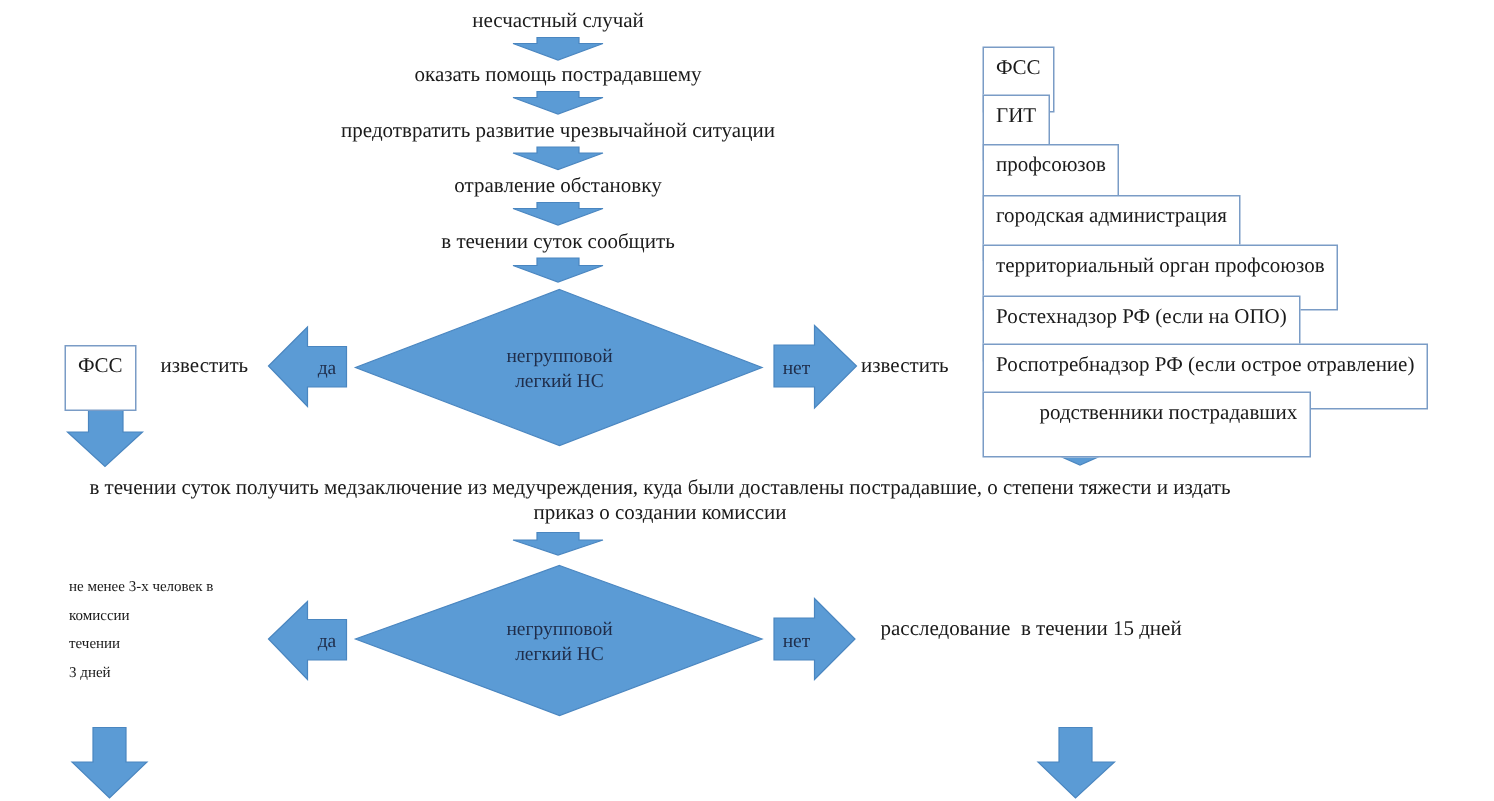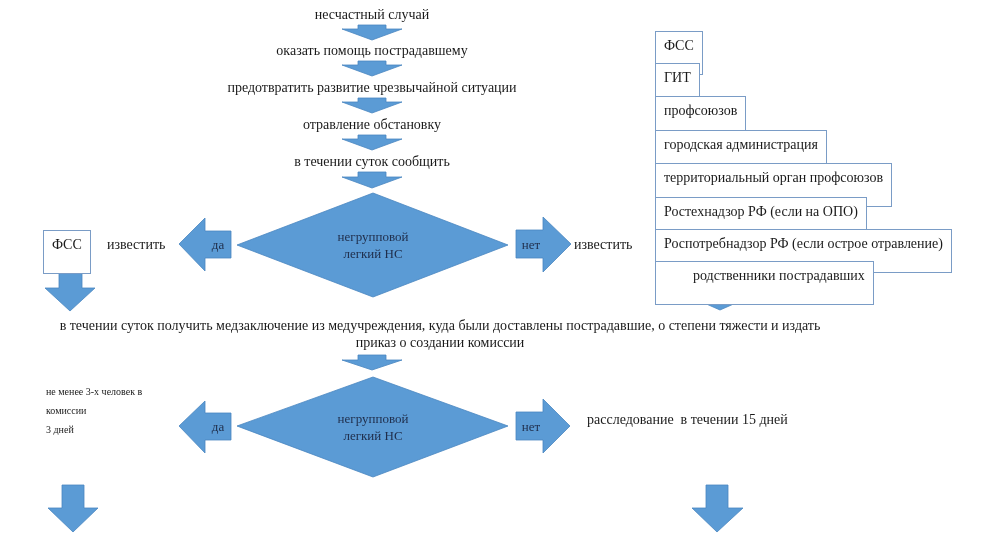--- a/index.html
+++ b/index.html
@@ -80,18 +80,19 @@
 <div class="shape-label" style="left:373px; top:410px; transform:translateX(-50%);">
   <div>негрупповой</div>
   <div>легкий НС</div>
 </div>
 <div class="shape-label" style="left:206px; top:418px; width:24px;">да</div>
 <div class="shape-label" style="left:518px; top:418px; width:26px;">нет</div>
 
 <div style="position:absolute; left:46px; top:382px; font-size:10px; line-height:19px;">
   <div>не менее 3-х человек в</div>
   <div>комиссии</div>
+  <div>течении</div>
   <div>3 дней</div>
 </div>
 
 <div style="position:absolute; left:587px; top:410px; font-size:14px; line-height:19px;">
   <div style="white-space:pre;">расследование  в течении 15 дней</div>
 </div>
 
 </body></html>

